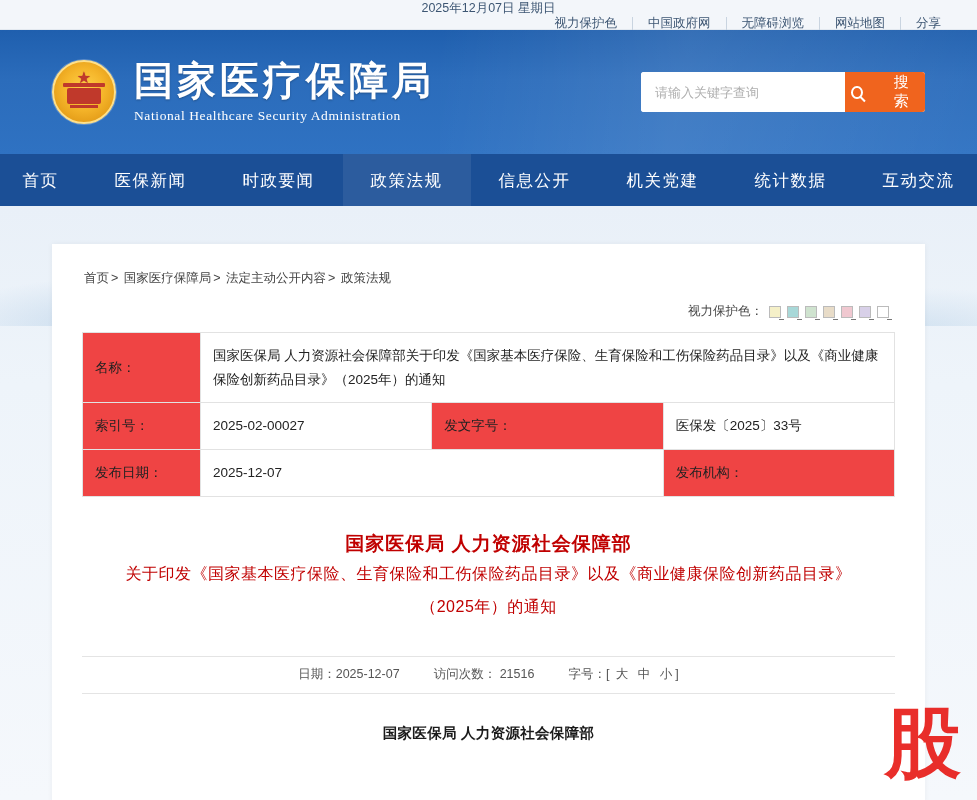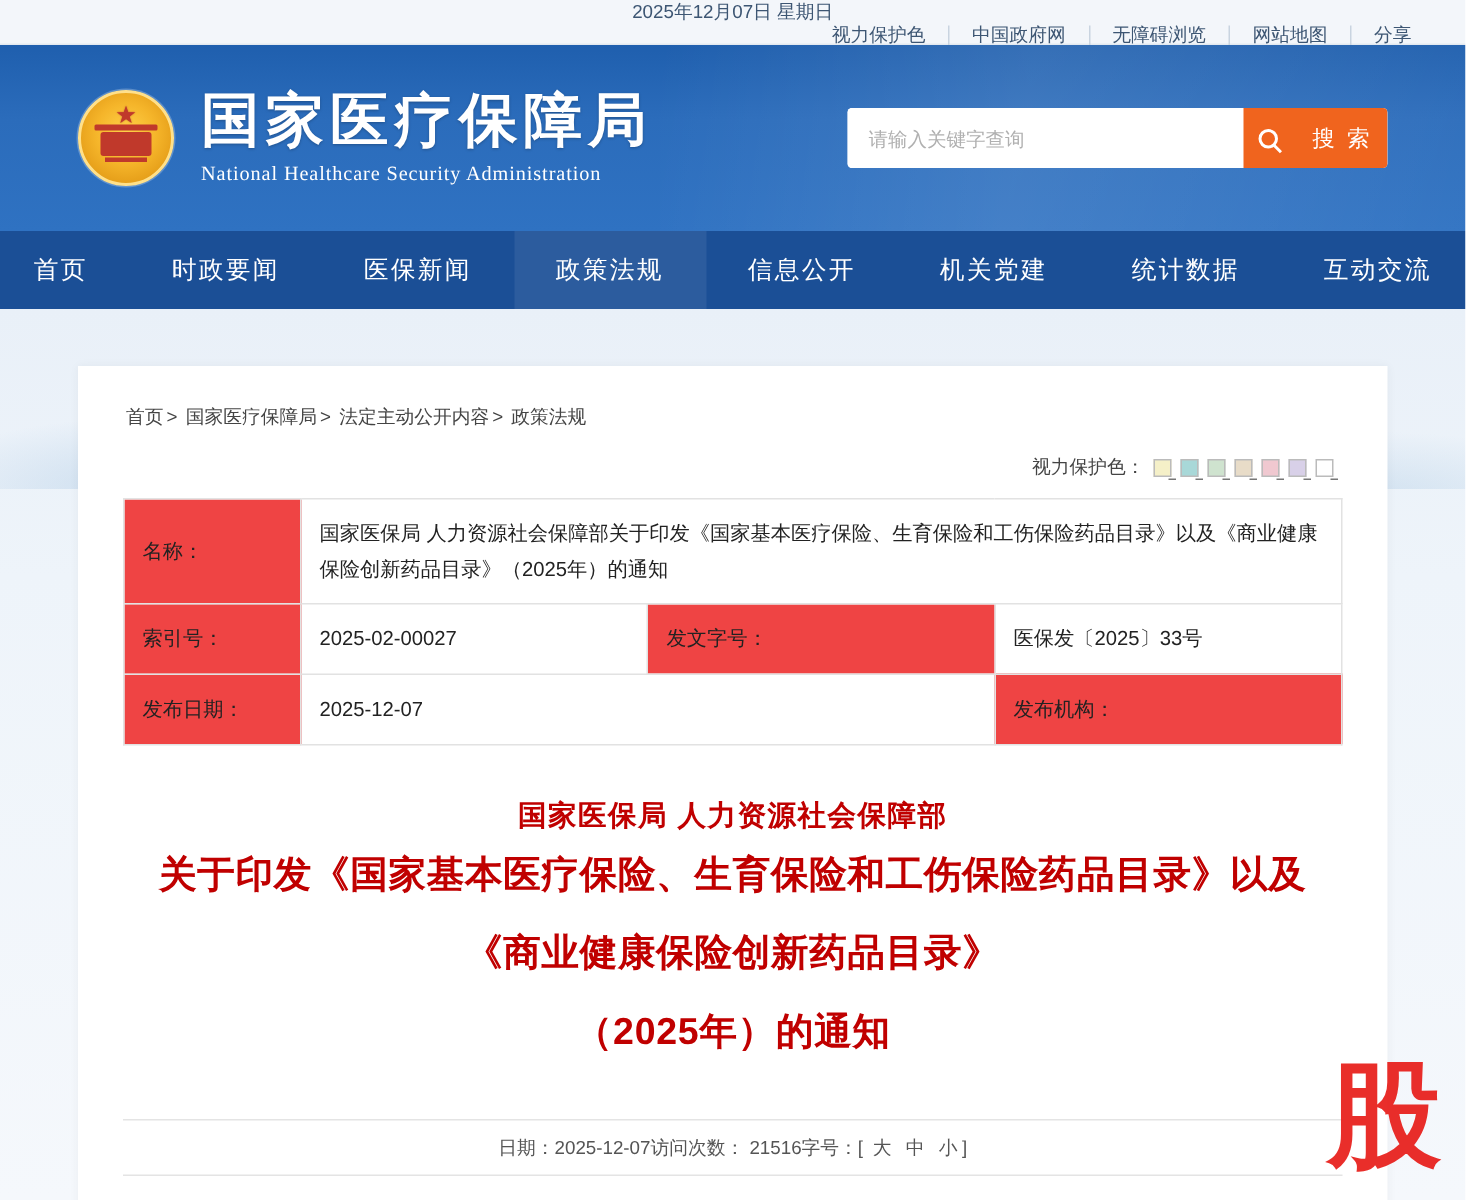--- a/index.html
+++ b/index.html
@@ -118,21 +118,21 @@
     letter-spacing: 0.6px;
     margin-top: 5px;
     font-family: "Liberation Serif", "DejaVu Serif", serif;
   }
 
   .searchbox {
     margin-left: auto;
     display: flex;
     align-items: center;
     height: 40px;
-    width: 360px;
+    width: 284px;
     background: #fff;
     border-radius: 3px;
     overflow: hidden;
   }
   .searchbox input {
     flex: 1;
     height: 100%;
     border: none;
     outline: none;
     padding: 0 14px;
@@ -277,33 +277,34 @@
     padding: 34px 24px 22px 24px;
   }
   .titleblock .t1 {
     color: #c00000;
     font-size: 19px;
     font-weight: bold;
     letter-spacing: 1px;
   }
   .titleblock .t2 {
     color: #c00000;
-    font-size: 25px;
-    font-weight: bold;
+    font-size: 16px;
+    font-weight: normal;
     line-height: 2.1;
     letter-spacing: 0.5px;
   }
 
   .infobar {
     border-top: 1px solid #e4e4e4;
     border-bottom: 1px solid #e4e4e4;
     height: 38px;
     display: flex;
     align-items: center;
     justify-content: center;
+    gap: 34px;
     font-size: 12.5px;
     color: #555;
     margin-top: 10px;
   }
   .infobar .fontsize a { color: #555; text-decoration: none; padding: 0 3px; }
 
   .article {
     padding: 22px 10px 0 10px;
     text-align: center;
     font-size: 14.5px;
@@ -357,22 +358,22 @@
       <button class="searchbtn">
         <span class="mag"></span>
         <span>搜 索</span>
       </button>
     </div>
   </div>
 </div>
 
 <div class="nav">
   <a href="#">首页</a>
+  <a href="#">医保新闻</a>
   <a href="#">时政要闻</a>
-  <a href="#">医保新闻</a>
   <a href="#" class="active">政策法规</a>
   <a href="#">信息公开</a>
   <a href="#">机关党建</a>
   <a href="#">统计数据</a>
   <a href="#">互动交流</a>
 </div>
 
 <div class="pagebg">
   <div class="decor"></div>
 

